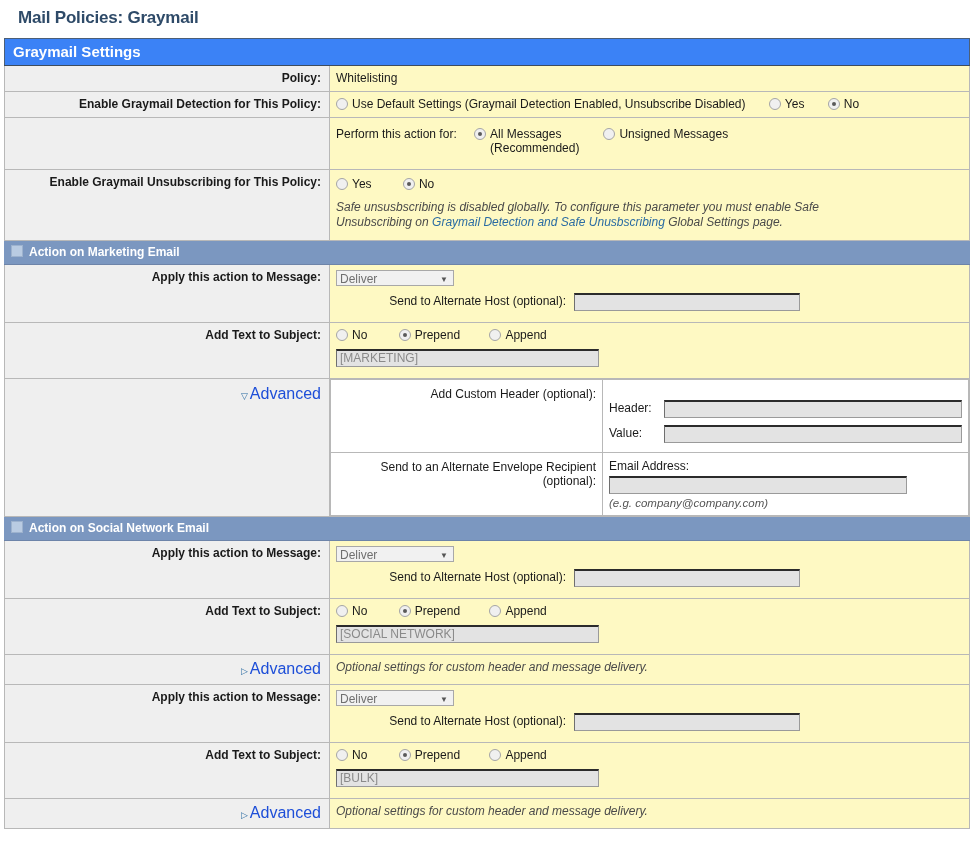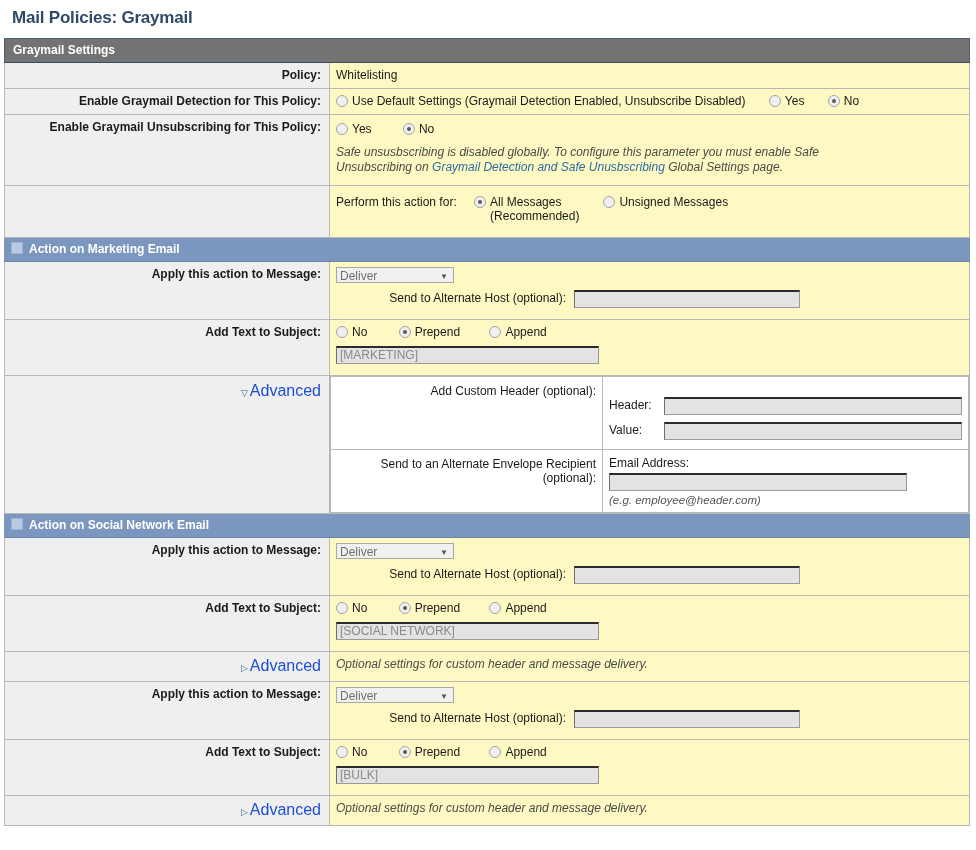--- a/index.html
+++ b/index.html
@@ -12,43 +12,43 @@
     width: 976px;
     height: 850px;
     overflow: hidden;
     -webkit-font-smoothing: antialiased;
   }
   .page-title {
     font-size: 17px;
     font-weight: bold;
     color: #2e4a68;
     padding: 8px 0 0 12px;
-    margin: 0 0 10px 0;
+    margin: 0 0 10px 6px;
     letter-spacing: -0.2px;
   }
   table.panel {
     width: 966px;
     margin-left: 4px;
     border-collapse: collapse;
     border: 1px solid #6d6d6d;
     table-layout: fixed;
     background: #ffffff;
   }
   table.panel td {
     vertical-align: top;
     font-size: 12px;
     color: #1a1a1a;
     border: 1px solid #b8b8b8;
   }
   
   tr.panel-head > td {
-    background: #737373;
+    background: #3b82f6;
     color: #ffffff;
     font-weight: bold;
-    font-size: 12px;
+    font-size: 15px;
     padding: 4px 8px 5px 8px;
     border: 1px solid #4c5f77;
     border-bottom: 1px solid #3d4c5e;
   }
   tr.section-head > td {
     background: #7b97c0;
     color: #ffffff;
     font-weight: bold;
     font-size: 12px;
     padding: 4px 8px 5px 6px;
@@ -197,42 +197,42 @@
   <tr>
     <td class="lbl">Enable Graymail Detection for This Policy:</td>
     <td class="val">
       <label class="rlabel" style="margin-right:20px"><span class="radio"></span><span class="txt">Use Default Settings (Graymail Detection Enabled, Unsubscribe Disabled)</span></label>
       <label class="rlabel" style="margin-right:20px"><span class="radio"></span><span class="txt">Yes</span></label>
       <label class="rlabel"><span class="radio on"></span><span class="txt">No</span></label>
     </td>
   </tr>
 
   <tr>
-    <td class="lbl">Enable Graymail Unsubscribing for This Policy:</td>
-    <td class="val" style="padding-bottom:10px">
-      <div style="padding-top:2px; padding-bottom:9px">
-        <label class="rlabel" style="margin-right:28px"><span class="radio"></span><span class="txt">Yes</span></label>
-        <label class="rlabel"><span class="radio on"></span><span class="txt">No</span></label>
-      </div>
-      <div class="note" style="max-width:520px">
-        <span>Safe unsusbscribing is disabled globally. To configure this parameter you must enable Safe Unsubscribing on </span><a class="note-link" style="color:#2b6ca3;text-decoration:none;font-style:italic">Graymail Detection and Safe Unusbscribing</a><span> Global Settings page.</span>
-      </div>
-    </td>
-  </tr>
-
-  <tr>
     <td class="lbl">&nbsp;</td>
     <td class="val" style="padding-top:9px;padding-bottom:14px">
       <span class="inline-lbl" style="margin-right:14px">Perform this action for:</span>
       <span style="display:inline-block;vertical-align:top;margin-right:22px">
         <span class="radio on"></span><span style="display:inline-block;width:88px;vertical-align:top">All Messages (Recommended)</span>
       </span>
       <span style="display:inline-block;vertical-align:top">
         <span class="radio"></span><span>Unsigned Messages</span>
       </span>
+    </td>
+  </tr>
+
+  <tr>
+    <td class="lbl">Enable Graymail Unsubscribing for This Policy:</td>
+    <td class="val" style="padding-bottom:10px">
+      <div style="padding-top:2px; padding-bottom:9px">
+        <label class="rlabel" style="margin-right:28px"><span class="radio"></span><span class="txt">Yes</span></label>
+        <label class="rlabel"><span class="radio on"></span><span class="txt">No</span></label>
+      </div>
+      <div class="note" style="max-width:520px">
+        <span>Safe unsusbscribing is disabled globally. To configure this parameter you must enable Safe Unsubscribing on </span><a class="note-link" style="color:#2b6ca3;text-decoration:none;font-style:italic">Graymail Detection and Safe Unusbscribing</a><span> Global Settings page.</span>
+      </div>
     </td>
   </tr>
 
   <tr class="section-head">
     <td colspan="2">
       <span class="sect-box"></span><span>Action on Marketing Email</span>
     </td>
   </tr>
 
   <tr>
@@ -284,21 +284,21 @@
             </td>
           </tr>
           <tr>
             <td class="nl" style="padding-top:7px">
               <span class="right-lbl">Send to an Alternate Envelope Recipient</span>
               <span class="right-lbl">(optional):</span>
             </td>
             <td class="nr" style="padding-top:6px;padding-bottom:6px">
               <div style="margin-bottom:3px">Email Address:</div>
               <div><span class="tin" style="width:290px"></span></div>
-              <div class="hint" style="margin-top:3px">(e.g. employee@header.com)</div>
+              <div class="hint" style="margin-top:3px">(e.g. company@company.com)</div>
             </td>
           </tr>
         </tbody>
       </table>
     </td>
   </tr>
 
   <tr class="section-head">
     <td colspan="2">
       <span class="sect-box"></span><span>Action on Social Network Email</span>

